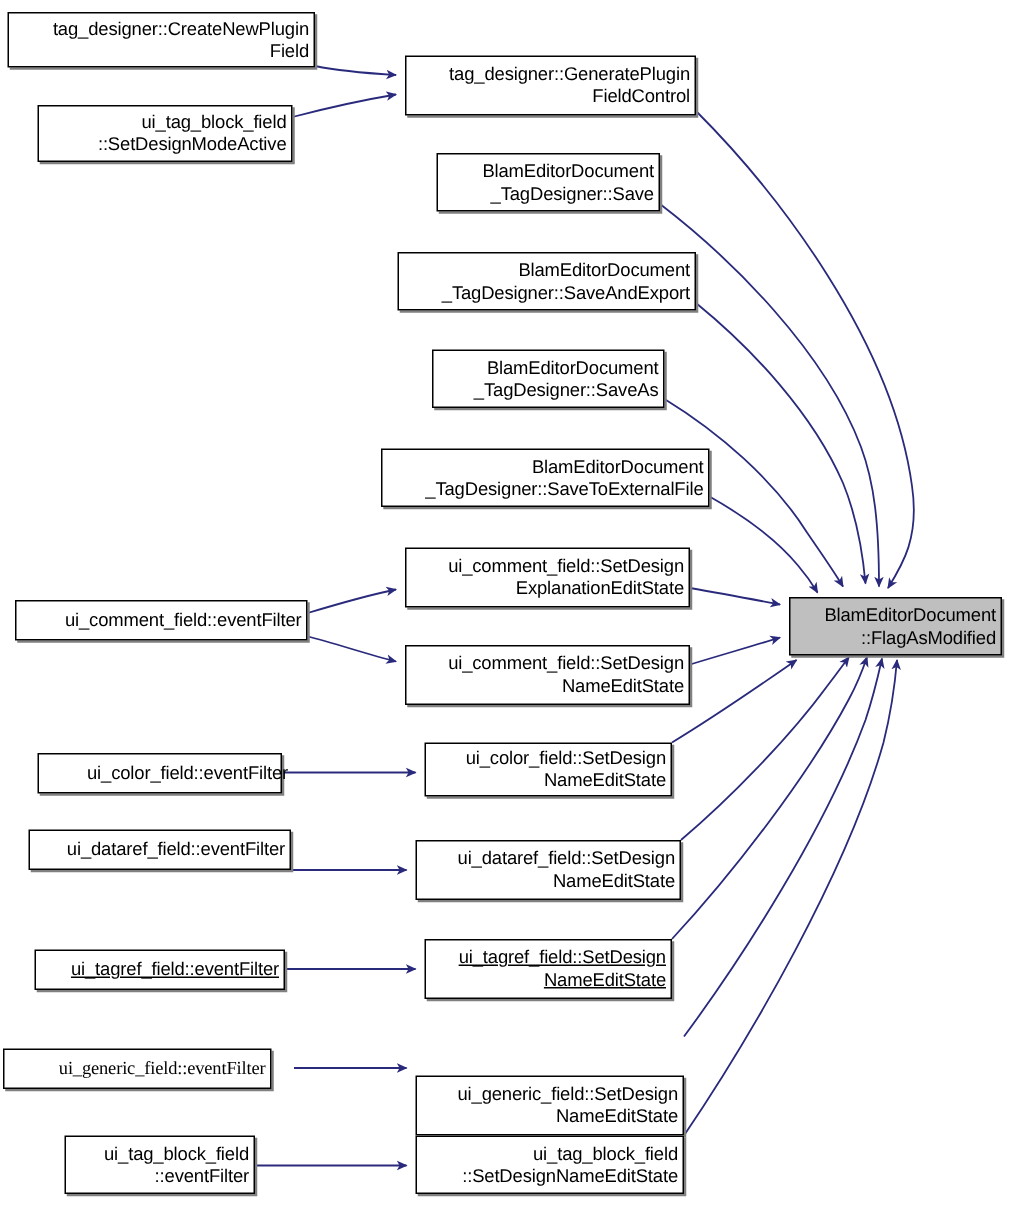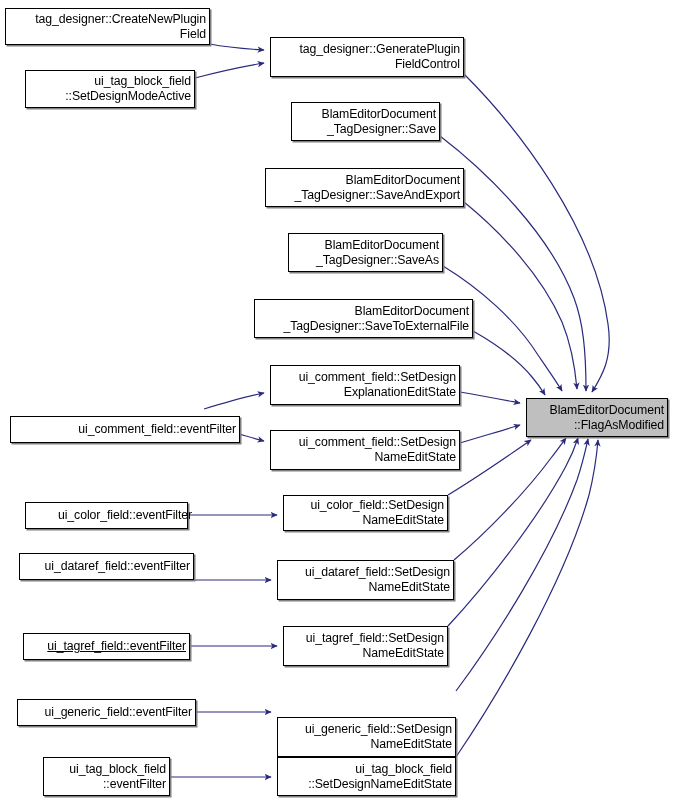--- a/index.html
+++ b/index.html
@@ -94,33 +94,33 @@
       <div class="node" style="left: 265px; top: 168px; width: 199px; height: 39px;"><span>BlamEditorDocument
 _TagDesigner::SaveAndExport</span></div>
       <div class="node" style="left: 288px; top: 233px; width: 155px; height: 39px;"><span>BlamEditorDocument
 _TagDesigner::SaveAs</span></div>
       <div class="node" style="left: 254px; top: 299px; width: 219px; height: 39px;"><span>BlamEditorDocument
 _TagDesigner::SaveToExternalFile</span></div>
       <div class="node" style="left: 270px; top: 365px; width: 190px; height: 40px;"><span>ui_comment_field::SetDesign
 ExplanationEditState</span></div>
       <div class="node" style="left: 270px; top: 430px; width: 190px; height: 40px;"><span>ui_comment_field::SetDesign
 NameEditState</span></div>
-      <div class="node" style="left: 10px; top: 416px; width: 230px; height: 27px;"><span>ui_comment_field::eventFilter</span></div>
+      <div class="node" style="left: 10px; top: 400px; width: 195px; height: 27px;"><span>ui_comment_field::eventFilter</span></div>
       <div class="node" style="left: 283px; top: 495px; width: 165px; height: 36px;"><span>ui_color_field::SetDesign
 NameEditState</span></div>
       <div class="node" style="left: 25px; top: 502px; width: 163px; height: 27px; padding-left: 29px;"><span>ui_color_field::eventFilter</span></div>
       <div class="node" style="left: 277px; top: 560px; width: 177px; height: 40px;"><span>ui_dataref_field::SetDesign
 NameEditState</span></div>
       <div class="node" style="left: 19px; top: 553px; width: 175px; height: 27px;"><span>ui_dataref_field::eventFilter</span></div>
-      <div class="node" style="left: 283px; top: 626px; width: 165px; height: 40px;"><span>ui_tagref_field::SetDesign
+      <div class="node" style="left: 283px; top: 626px; width: 165px; height: 40px; text-decoration: underline;"><span>ui_tagref_field::SetDesign
 NameEditState</span></div>
       <div class="node" style="left: 23px; top: 633px; width: 167px; height: 27px; text-decoration: underline;"><span>ui_tagref_field::eventFilter</span></div>
       <div class="node" style="left: 277px; top: 717px; width: 179px; height: 40px;"><span>ui_generic_field::SetDesign
 NameEditState</span></div>
-      <div class="node" style="left: 17px; top: 699px; width: 179px; height: 27px;"><span>ui_generic_field::eventFilter</span></div>
+      <div class="node" style="left: 2px; top: 699px; width: 179px; height: 27px; font-family: Liberation Serif, serif;"><span>ui_generic_field::eventFilter</span></div>
       <div class="node" style="left: 277px; top: 757px; width: 179px; height: 39px;"><span>ui_tag_block_field
 ::SetDesignNameEditState</span></div>
       <div class="node" style="left: 43px; top: 757px; width: 127px; height: 39px;"><span>ui_tag_block_field
 ::eventFilter</span></div>
       <div class="node highlight" style="left: 526px; top: 398px; width: 142px; height: 39px;"><span>BlamEditorDocument
 ::FlagAsModified</span></div>
     </div>
 </div>
 
 </body></html>

